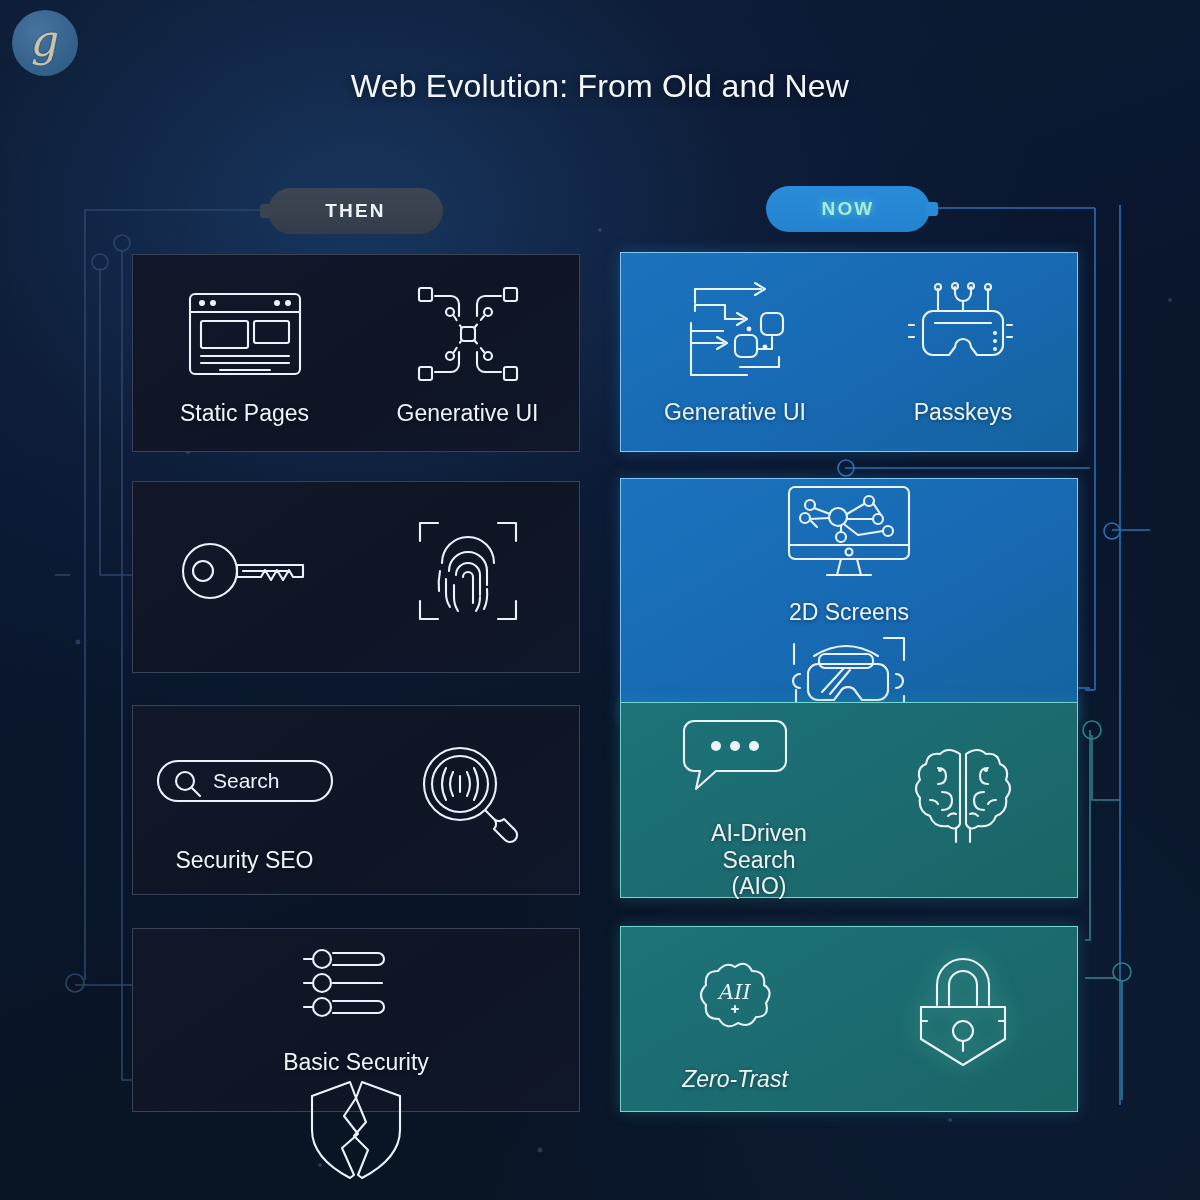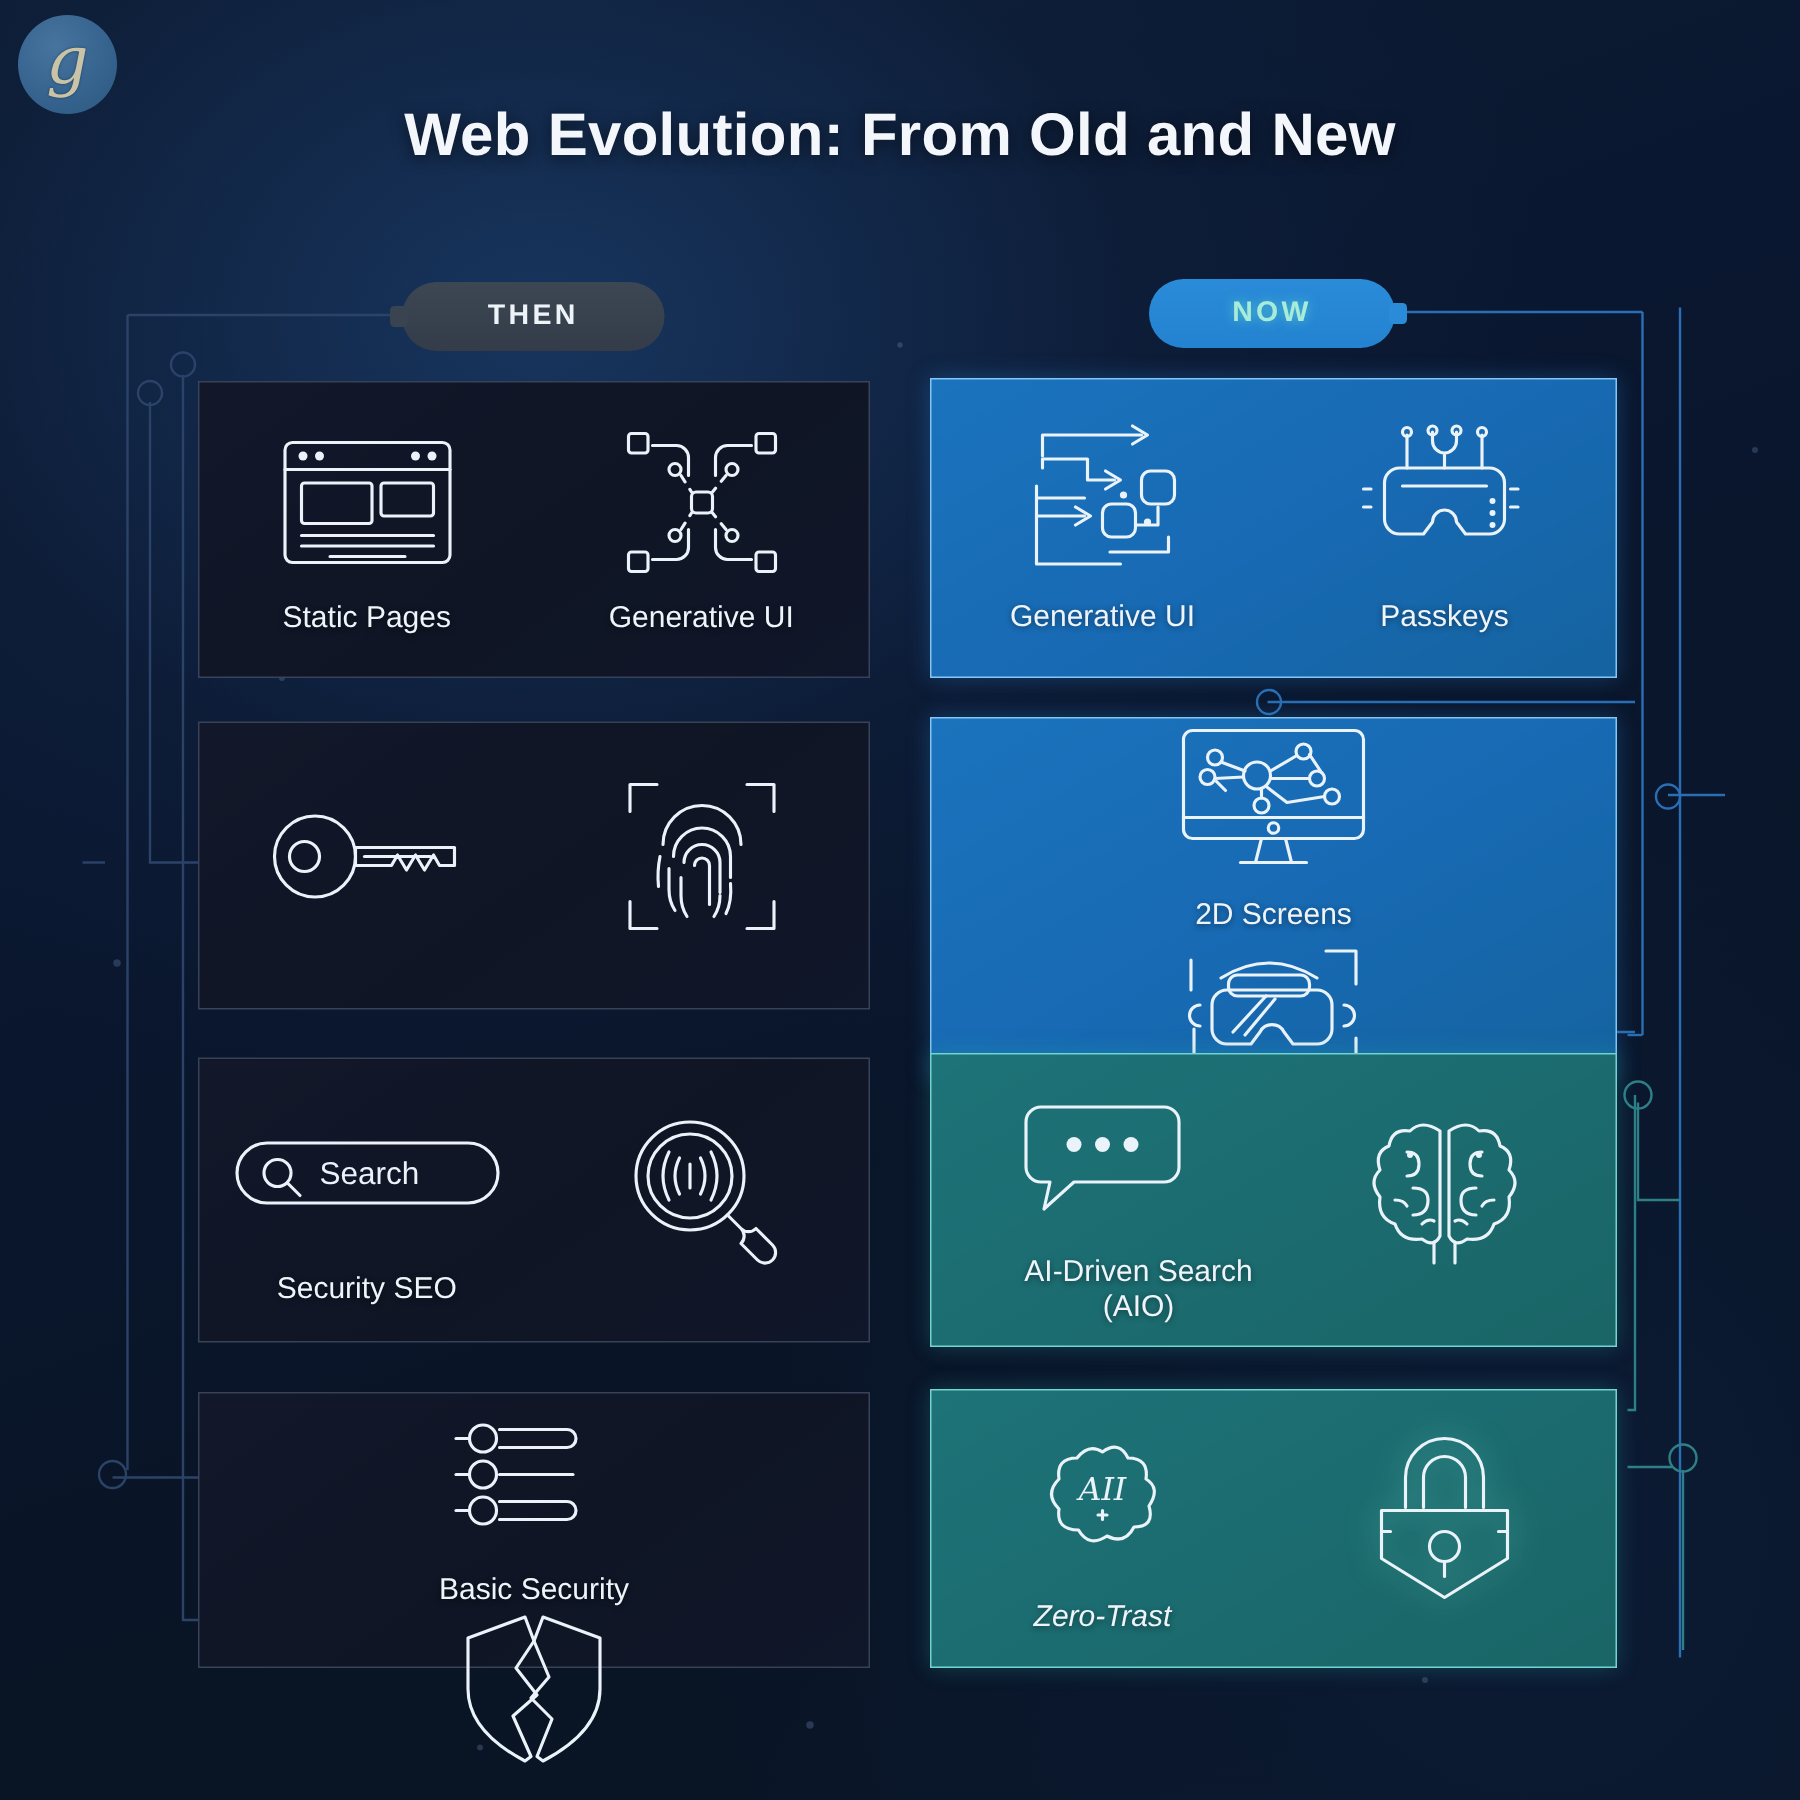--- a/index.html
+++ b/index.html
@@ -28,21 +28,21 @@
   }
   #logo .glyph{
     font-family:"DejaVu Serif","Liberation Serif",serif;
     font-size:44px;line-height:1;color:#c9c4a8;font-style:italic;
     transform:translateY(-2px);text-shadow:0 0 2px rgba(0,0,0,.4);
   }
 
   
   #title{
     position:absolute;left:0;top:68px;width:1200px;text-align:center;
-    color:#f3f7fb;font-size:40px;font-weight:bold;letter-spacing:.2px;
+    color:#f3f7fb;font-size:32px;font-weight:normal;letter-spacing:.2px;
     text-shadow:0 2px 10px rgba(0,0,0,.55);
   }
 
   
   .pill{
     position:absolute;height:46px;border-radius:23px;
     display:flex;align-items:center;justify-content:center;
     font-size:19px;font-weight:bold;letter-spacing:2.2px;
   }
   .pill .nub{position:absolute;width:12px;height:14px;border-radius:3px;top:16px;}
@@ -80,21 +80,21 @@
     box-shadow:0 0 14px rgba(40,170,170,.30);
   }
   .cell{
     display:flex;flex-direction:column;align-items:center;justify-content:center;
     width:46%;
   }
   .icon-wrap{
     height:108px;display:flex;align-items:center;justify-content:center;
   }
   .cap{
-    margin-top:12px;text-align:center;color:#eef4fa;font-size:20px;line-height:1.16;
+    margin-top:12px;text-align:center;color:#eef4fa;font-size:23px;line-height:1.16;
     text-shadow:0 1px 4px rgba(0,0,0,.45);
   }
   .cap.empty{visibility:hidden;}
   .glow{filter:drop-shadow(0 0 10px rgba(150,255,225,.55));}
   svg{display:block;}
   .ln{fill:none;stroke:#eaf2fa;stroke-width:2.1;stroke-linecap:round;stroke-linejoin:round;}
   .ln-d{fill:none;stroke:#eaf2fa;stroke-width:2.1;stroke-linecap:round;stroke-linejoin:round;stroke-dasharray:5 6;}
   .fl{fill:#eaf2fa;}
   .srch-txt{fill:#eaf2fa;font-size:21px;font-family:"Liberation Sans",sans-serif;}
   .ai-txt{fill:#eaf2fa;font-size:21px;font-family:"DejaVu Serif",serif;}

